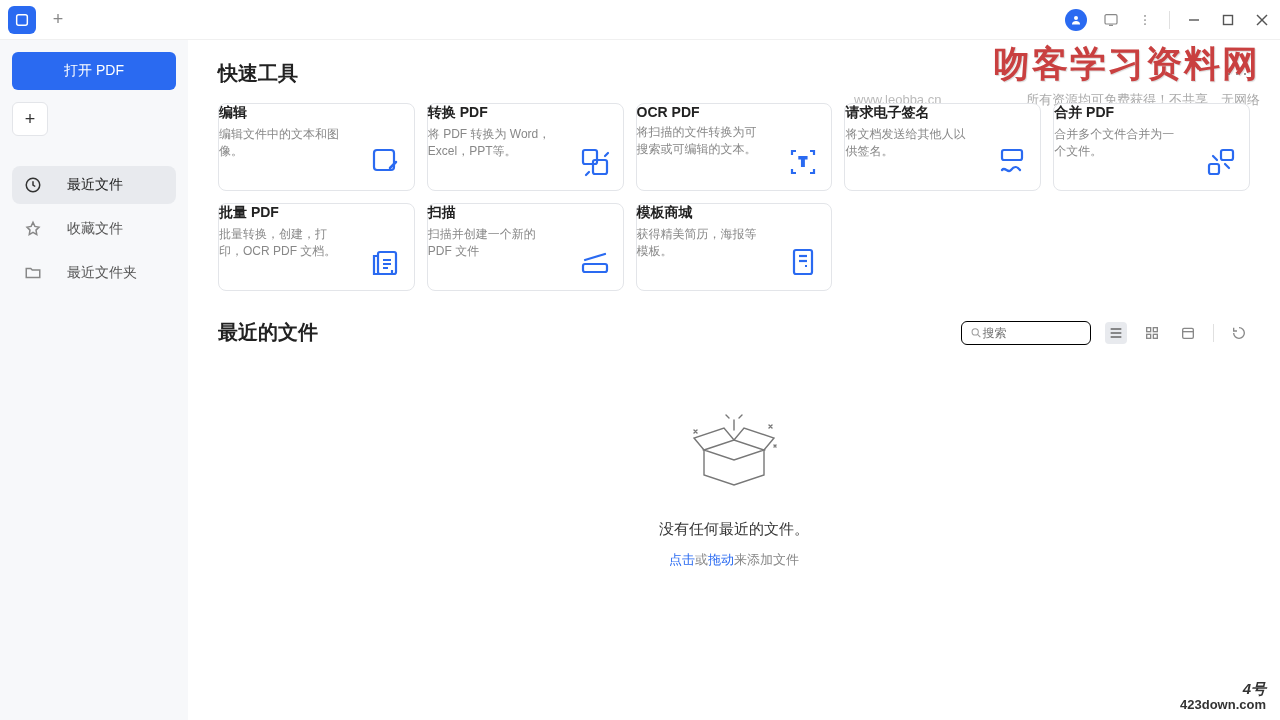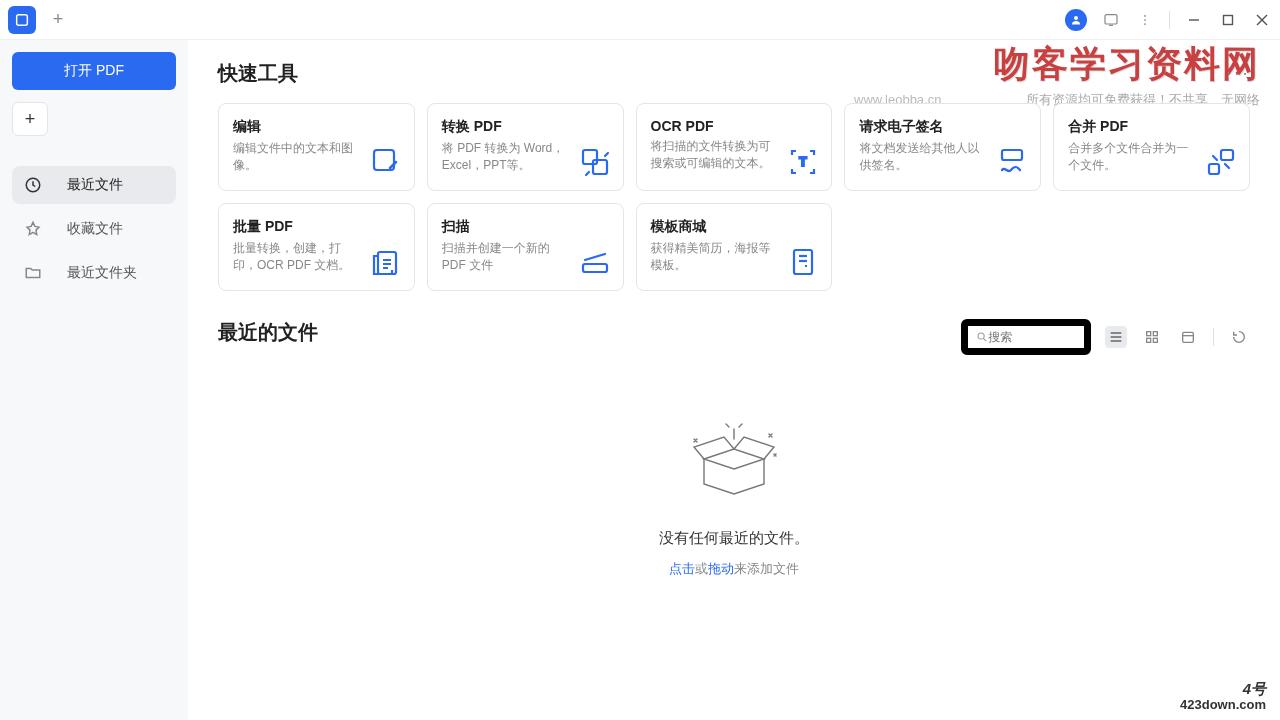--- a/index.html
+++ b/index.html
@@ -22,28 +22,28 @@
 .nav-item { display: flex; align-items: center; gap: 25px; padding: 10px 12px; border-radius: 8px; color: #555; font-size: 14px; cursor: pointer; margin-bottom: 6px; }
 .nav-item.active { background: #e8eaee; color: #222; font-weight: 500; }
 .nav-icon { width: 18px; height: 18px; flex-shrink: 0; }
 
 .main { flex: 1; padding: 20px 30px; position: relative; overflow-y: auto; }
 .section-title-row { display: flex; align-items: center; justify-content: space-between; margin-bottom: 16px; }
 .section-title { font-size: 20px; font-weight: 600; color: #222; }
 .more-dots { color: #888; cursor: pointer; font-size: 18px; letter-spacing: 2px; }
 
 .tool-grid { display: grid; grid-template-columns: repeat(5, 1fr); gap: 12px; margin-bottom: 28px; }
-.tool-card { border: 1px solid #e3e5e9; border-radius: 8px; padding: 14px; height: 88px; position: relative; cursor: pointer; background: #fff; }
+.tool-card { border: 1px solid #e3e5e9; border-radius: 8px; height: 88px; position: relative; cursor: pointer; background: #fff; }
 .tool-title { font-size: 14px; font-weight: 600; color: #222; margin-bottom: 4px; }
 .tool-desc { font-size: 12px; color: #888; line-height: 1.4; max-width: 130px; }
 .tool-icon { position: absolute; right: 12px; bottom: 12px; width: 32px; height: 32px; }
 
 .recent-header { display: flex; justify-content: space-between; margin-bottom: 14px; }
 .recent-controls { display: flex; align-items: center; gap: 14px; }
-.search-box { display: flex; align-items: center; border: 7px solid #000000; border-radius: 6px; padding: 4px 8px; width: 130px; }
+.search-box { display: flex; align-items: center; border: 1px solid #000000; border-radius: 6px; padding: 4px 8px; width: 130px; }
 .search-box input { border: none; outline: none; font-size: 12px; width: 100%; color: #666; background: transparent; }
 .view-btn { width: 22px; height: 22px; display: flex; align-items: center; justify-content: center; color: #666; cursor: pointer; border-radius: 4px; }
 .view-btn.active { background: #e8eaee; }
 .divider-v { width: 1px; height: 18px; background: #e0e0e0; }
 
 .empty-state { display: flex; flex-direction: column; align-items: center; padding-top: 40px; }
 .empty-img { width: 120px; height: 100px; margin-bottom: 20px; }
 .empty-title { font-size: 15px; color: #333; margin-bottom: 12px; }
 .empty-hint { font-size: 13px; color: #888; }
 .empty-hint a { color: #2a6af1; text-decoration: none; }

